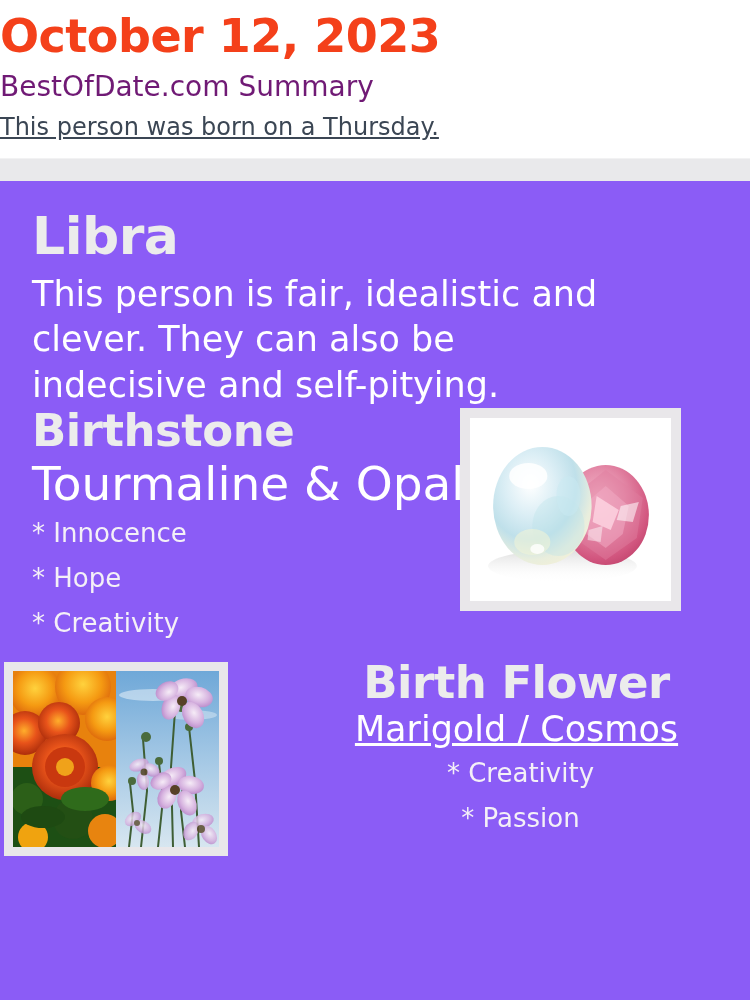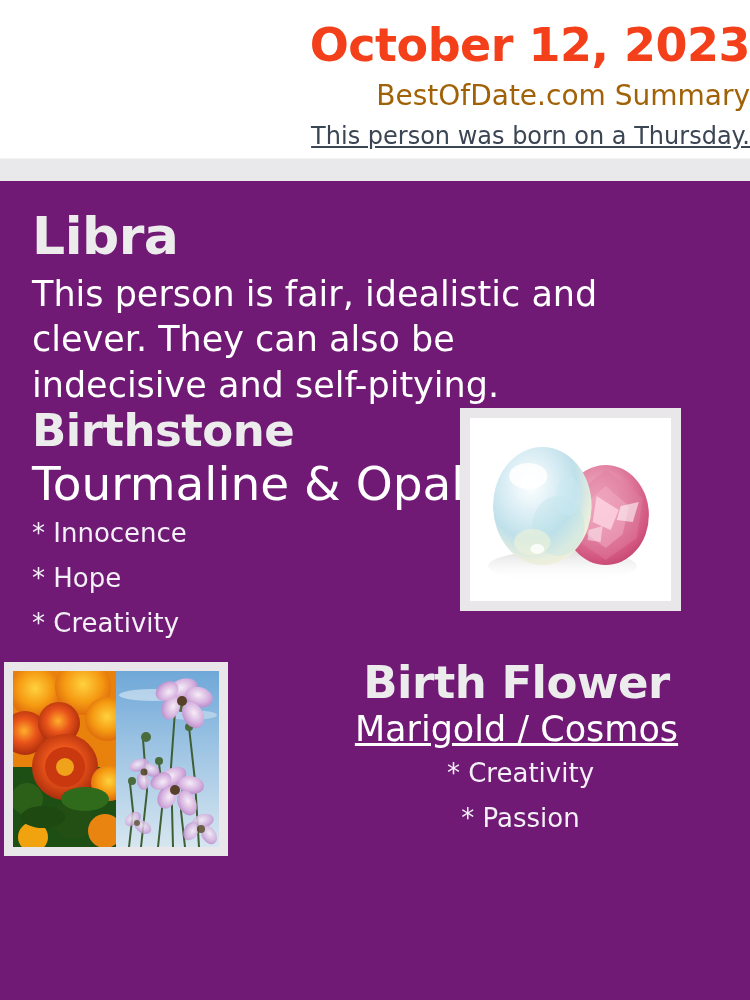--- a/index.html
+++ b/index.html
@@ -19,36 +19,36 @@
     position: relative;
     width: 750px;
     height: 1000px;
     display: flex;
     flex-direction: column;
   }
 
   
   .header {
     background: #ffffff;
-    text-align: right;
-    padding-top: 22px;
+    text-align: left;
+    padding-top: 13px;
     height: 158px;
     box-sizing: border-box;
   }
   .header-date {
     color: #F4401A;
     font-family: "DejaVu Sans", sans-serif;
     font-size: 46px;
     font-weight: bold;
     line-height: 1.0;
     letter-spacing: -0.5px;
     margin: 0;
   }
   .header-site {
-    color: #a16207;
+    color: #701a75;
     font-size: 28px;
     font-weight: normal;
     line-height: 1.0;
     margin: 14px 0 0 0;
   }
   .header-dayline {
     color: #3B4654;
     font-size: 24px;
     font-weight: normal;
     line-height: 1.0;
@@ -58,21 +58,21 @@
 
   .divider {
     height: 22px;
     background: #E9E9EB;
     border-top: 1px solid #f2f2f3;
   }
 
   
   .body-purple {
     flex: 1;
-    background: #701a75;
+    background: #8b5cf6;
     position: relative;
     overflow: hidden;
   }
 
   
   .zodiac {
     padding: 28px 30px 0 32px;
   }
   .zodiac-name {
     color: #ECECEC;

